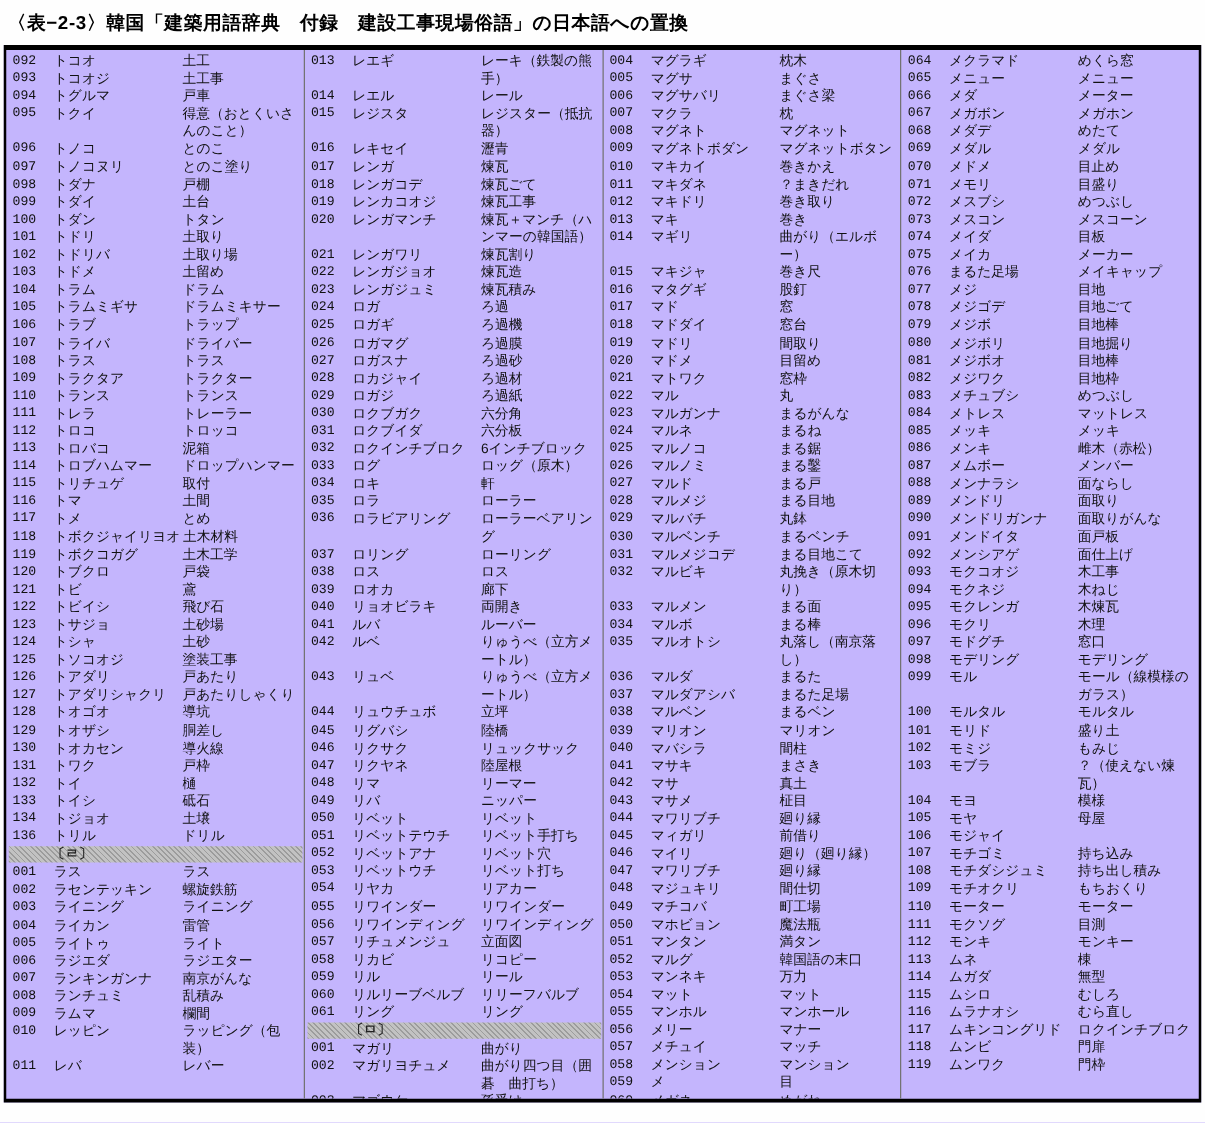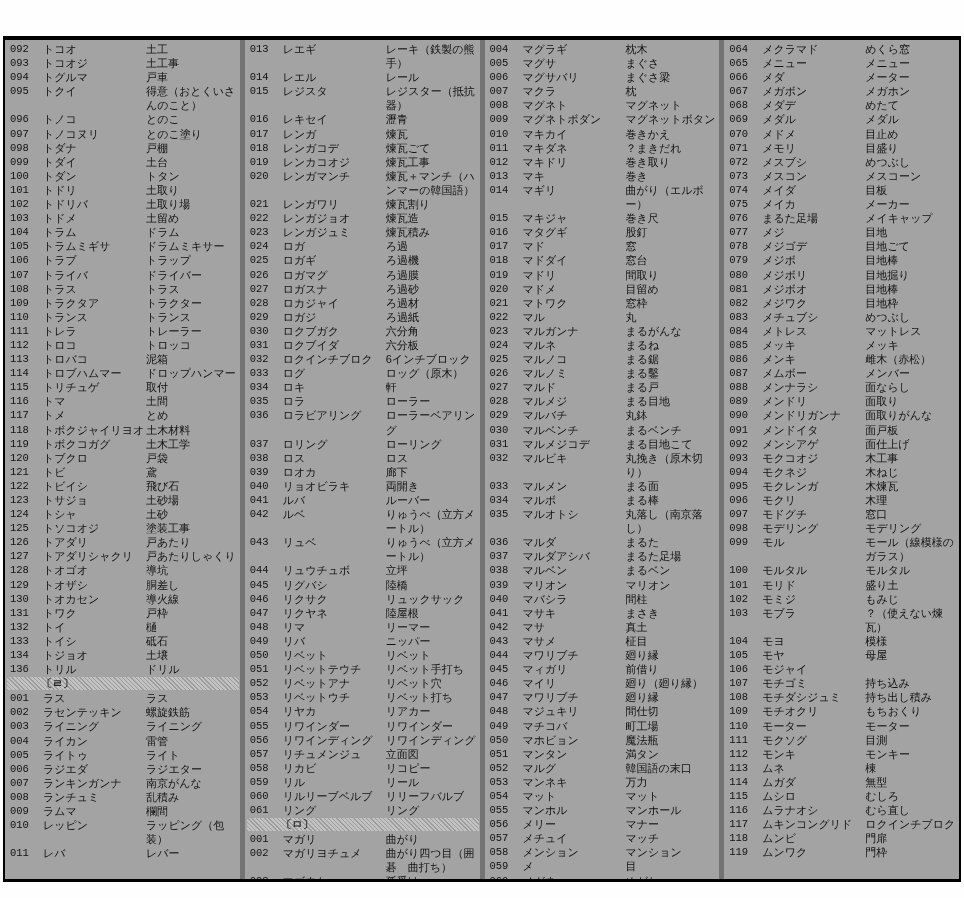--- a/index.html
+++ b/index.html
@@ -17,26 +17,26 @@
     letter-spacing:.5px;
     color:#000;
   }
   .dict-table{
     position:absolute;
     left:3px;right:3px;top:36px;bottom:16px;
     border:2px solid #000;
     border-top:4px solid #000;
     border-bottom:3px solid #000;
     display:flex;
-    background:#a3a3a3;
+    background:#c4b5fd;
     overflow:hidden;
   }
   .dict-col{
     flex:1 1 0;
-    border-left:5px solid #737373;
+    border-left:1px solid #737373;
     padding:2px 1px 0 2px;
     overflow:hidden;
   }
   .dict-col:first-child{border-left:none;}
   .entry-row{
     display:flex;
     align-items:flex-start;
     font-size:11px;
     line-height:14.1px;
   }
@@ -69,20 +69,21 @@
     padding-left:34px;
     color:#222;
     background:
       repeating-linear-gradient(45deg,#9c9c9c 0 1px,#c2c2c2 1px 3px);
   }
 </style>
 </head>
 <body>
 
 <div class="page">
+  <div class="doc-title">〈表−2-3〉韓国「建築用語辞典　付録　建設工事現場俗語」の日本語への置換</div>
   <div class="dict-table">
     <div class="dict-col">
         <div class="entry-row">
           <span class="entry-num">092</span>
           <span class="entry-term">トコオ</span>
           <span class="entry-trans">土工</span>
         </div>
         <div class="entry-row">
           <span class="entry-num">093</span>
           <span class="entry-term">トコオジ</span>

